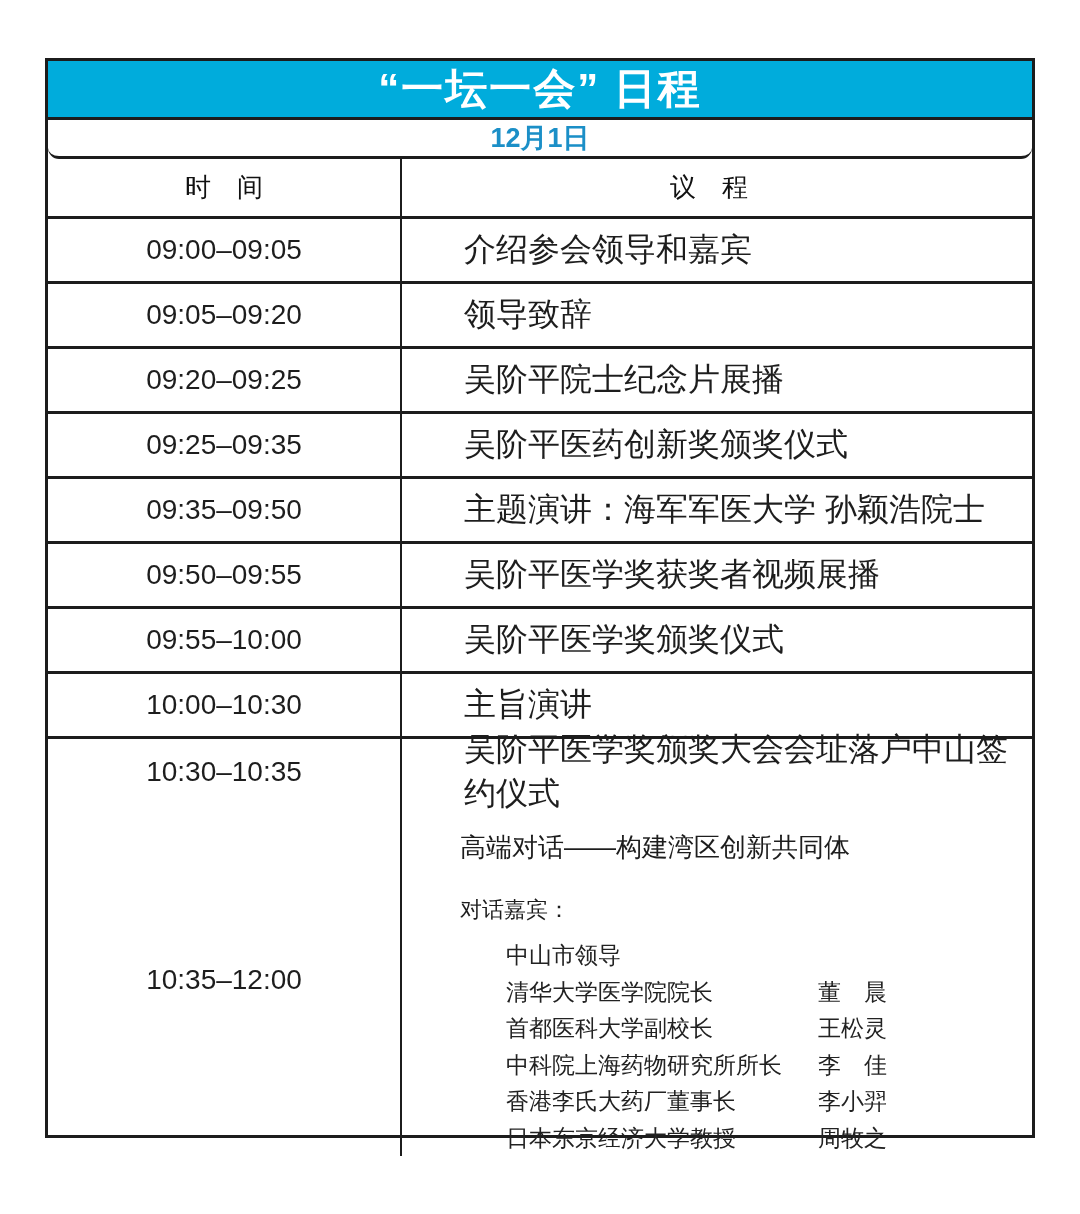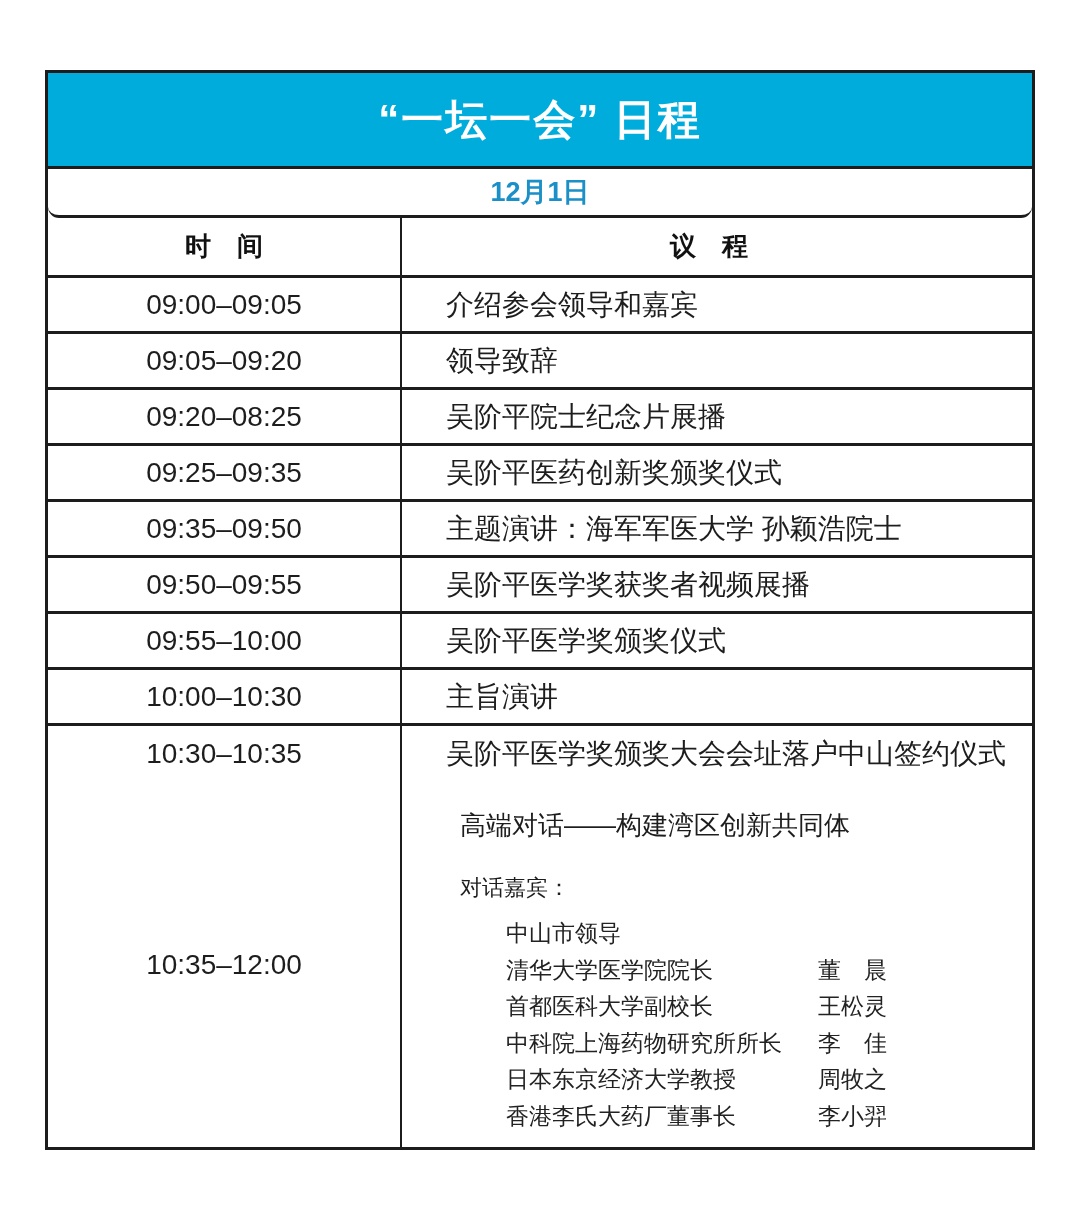--- a/index.html
+++ b/index.html
@@ -4,21 +4,21 @@
 <style>
   html,body{margin:0;padding:0;}
   body{
     width:1080px;height:1214px;
     background:#ffffff;
     font-family:"Liberation Sans","DejaVu Sans",sans-serif;
     color:#1d1d1d;
     position:relative;
   }
   .table{
-    position:absolute;left:45px;top:70px;
+    position:absolute;left:45px;top:58px;
     width:990px;height:1080px;
     box-sizing:border-box;
     border:3px solid #1c1c1c;
     display:flex;flex-direction:column;
     background:#ffffff;
   }
   
   .title-band{
     box-sizing:border-box;height:96px;
     border-bottom:3px solid #1c1c1c;
@@ -41,29 +41,29 @@
   .row:last-child{border-bottom:none;}
   .cell-time{
     box-sizing:border-box;width:354px;flex:none;
     border-right:2px solid #1c1c1c;
     display:flex;align-items:center;justify-content:center;
     font-size:28px;
   }
   .cell-agenda{
     box-sizing:border-box;flex:1;
     display:flex;align-items:center;
-    padding-left:44px;padding-right:16px;
-    font-size:28px;
+    padding-left:62px;padding-right:16px;
+    font-size:32px;
   }
   .colhead{height:60px;}
   .colhead .cell-time,.colhead .cell-agenda{
     justify-content:center;padding-left:0;
-    font-weight:bold;font-size:26px;color:#111;
+    font-weight:normal;font-size:26px;color:#111;
   }
-  .datarow{height:56px;}
+  .datarow{height:65px;}
   
   .panelrow{flex:1;}
   .panel-body{
     box-sizing:border-box;flex:1;
     padding:12px 16px 0 58px;
     display:block;
   }
   .panel-title{font-size:26px;margin-top:14px;}
   .guests-label{font-size:22px;margin-top:30px;}
   .guest-list{margin-top:12px;}
@@ -89,21 +89,21 @@
     <div class="cell-agenda">议　程</div>
   </div>
 
   <div style="display:contents"><div class="row datarow">
         <div class="cell-time">09:00–09:05</div>
         <div class="cell-agenda">介绍参会领导和嘉宾</div>
       </div><div class="row datarow">
         <div class="cell-time">09:05–09:20</div>
         <div class="cell-agenda">领导致辞</div>
       </div><div class="row datarow">
-        <div class="cell-time">09:20–08:25</div>
+        <div class="cell-time">09:20–09:25</div>
         <div class="cell-agenda">吴阶平院士纪念片展播</div>
       </div><div class="row datarow">
         <div class="cell-time">09:25–09:35</div>
         <div class="cell-agenda">吴阶平医药创新奖颁奖仪式</div>
       </div><div class="row datarow">
         <div class="cell-time">09:35–09:50</div>
         <div class="cell-agenda">主题演讲：海军军医大学 孙颖浩院士</div>
       </div><div class="row datarow">
         <div class="cell-time">09:50–09:55</div>
         <div class="cell-agenda">吴阶平医学奖获奖者视频展播</div>
@@ -134,24 +134,24 @@
           </div>
           <div class="guest-row">
             <span class="guest-role">首都医科大学副校长</span>
             <span class="guest-name">王松灵</span>
           </div>
           <div class="guest-row">
             <span class="guest-role">中科院上海药物研究所所长</span>
             <span class="guest-name">李　佳</span>
           </div>
           <div class="guest-row">
+            <span class="guest-role">香港李氏大药厂董事长</span>
+            <span class="guest-name">李小羿</span>
+          </div>
+          <div class="guest-row">
             <span class="guest-role">日本东京经济大学教授</span>
             <span class="guest-name">周牧之</span>
-          </div>
-          <div class="guest-row">
-            <span class="guest-role">香港李氏大药厂董事长</span>
-            <span class="guest-name">李小羿</span>
           </div>
         </div>
     </div>
   </div>
 
 </div>
 
 </body></html>

